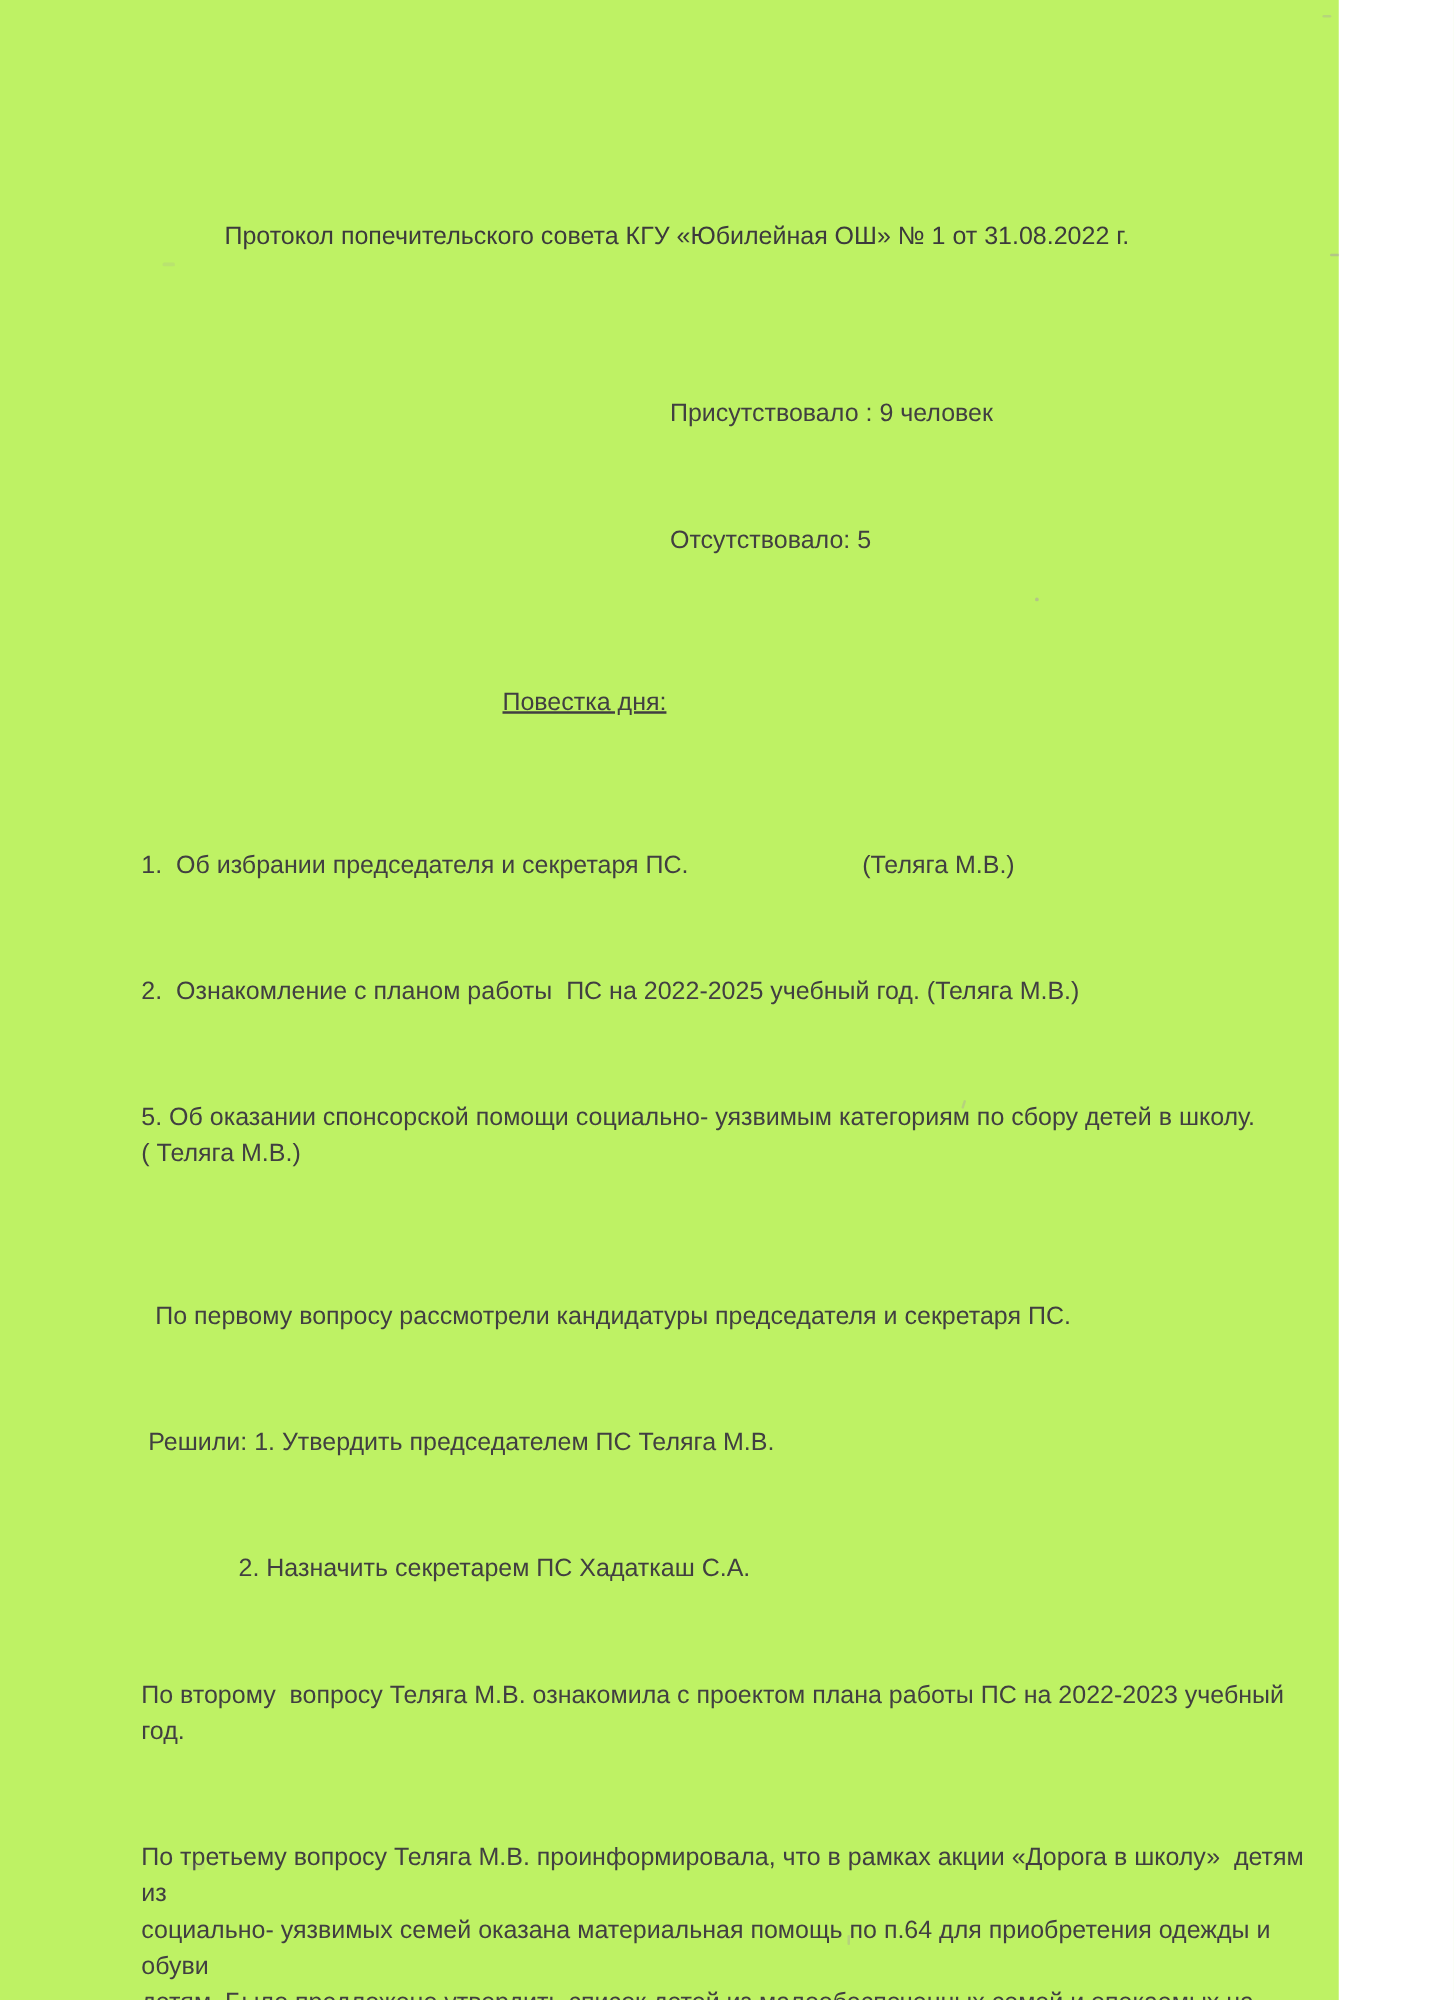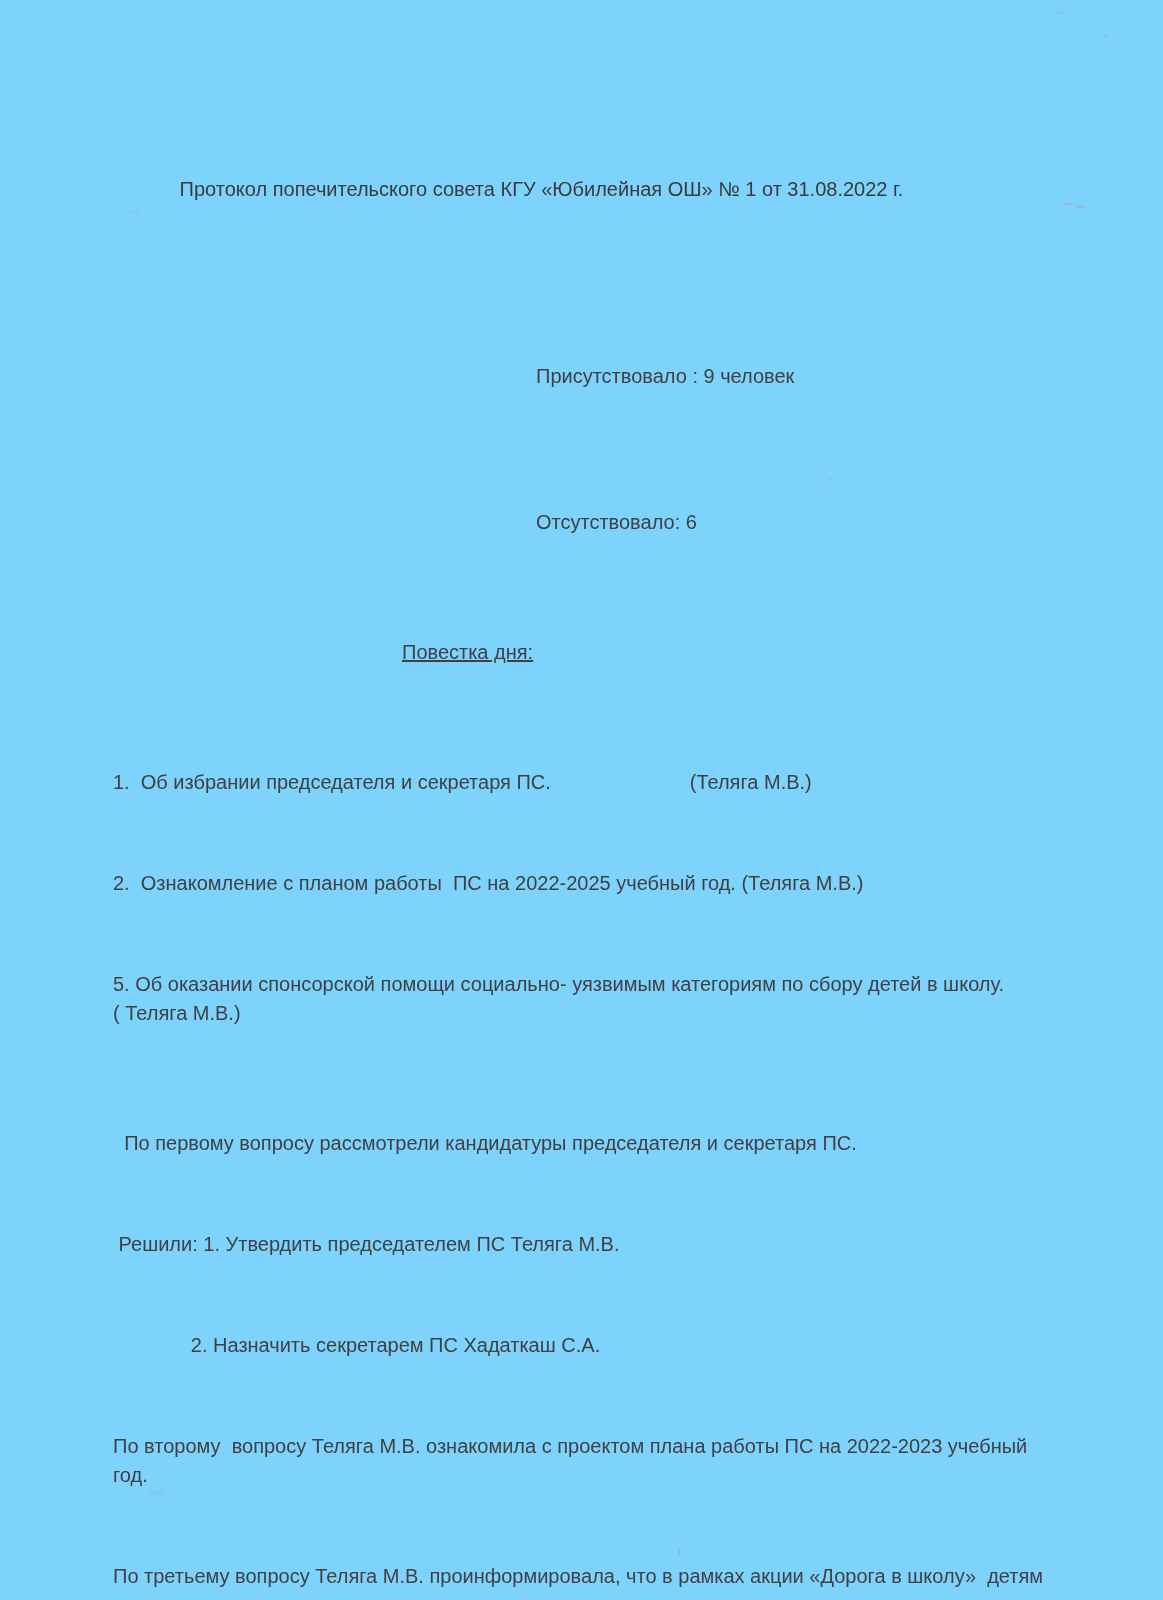--- a/index.html
+++ b/index.html
@@ -1,44 +1,44 @@
 <!DOCTYPE html>
 <html><head>
 <meta charset="utf-8">
 <style>
   html,body{margin:0;padding:0;background:#ffffff;}
   .page{
     position:relative;
-    width:1163px;height:1600px;
-    background:#7dd3fc;
+    width:1071px;height:1600px;
+    background:#bef264;
     overflow:hidden;
     font-family:"Liberation Sans", sans-serif;
     color:#413f41;
   }
   .content{
     position:absolute;left:113px;top:88px;width:945px;
     font-size:20px;line-height:29px;
     white-space:pre-wrap;
   }
   .block{margin:0 0 14px 0;}
   .title{text-align:center;padding-right:88px;margin:0 0 26px 0;color:#3c3a3c;}
-  .attendance{margin-left:423px;margin-top:45px;}
+  .attendance{margin-left:423px;}
   .agenda-head{margin-left:289px;text-decoration:underline;}
   .speck{position:absolute;background:#a9a2a2;border-radius:2px;}
 </style>
 </head>
 <body>
 
 <div class="page">
   <div class="content">
 
     <div class="title">Протокол попечительского совета КГУ «Юбилейная ОШ» № 1 от 31.08.2022 г.</div>
 
     <div class="block attendance">Присутствовало : 9 человек</div>
-    <div class="block attendance">Отсутствовало: 6</div>
+    <div class="block attendance">Отсутствовало: 5</div>
 
     <div class="block agenda-head">Повестка дня:</div>
 
     <div class="block">1.  Об избрании председателя и секретаря ПС.                         (Теляга М.В.)</div>
     <div class="block">2.  Ознакомление с планом работы  ПС на 2022-2025 учебный год. (Теляга М.В.)</div>
     <div class="block">5. Об оказании спонсорской помощи социально- уязвимым категориям по сбору детей в школу.
 ( Теляга М.В.)</div>
 
     <div class="block">  По первому вопросу рассмотрели кандидатуры председателя и секретаря ПС.</div>
     <div class="block"> Решили: 1. Утвердить председателем ПС Теляга М.В.</div>

